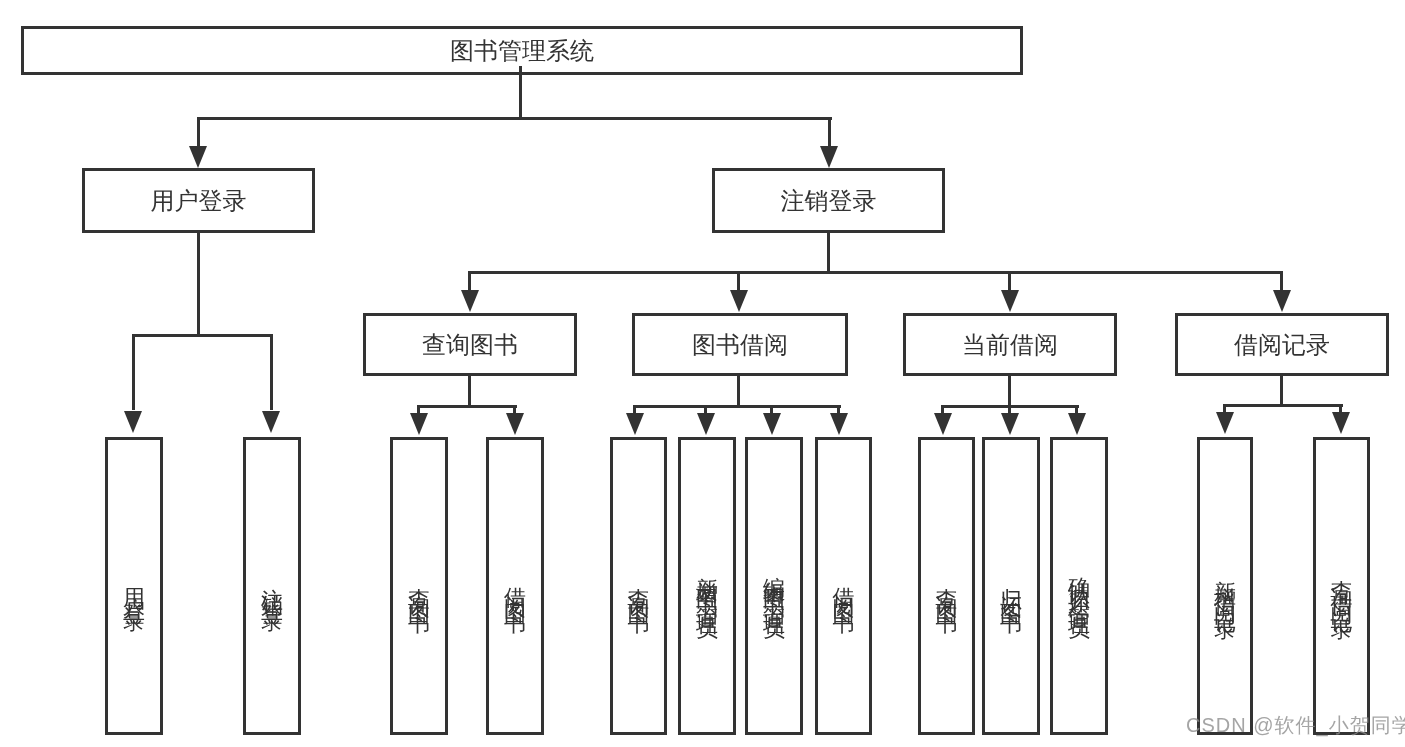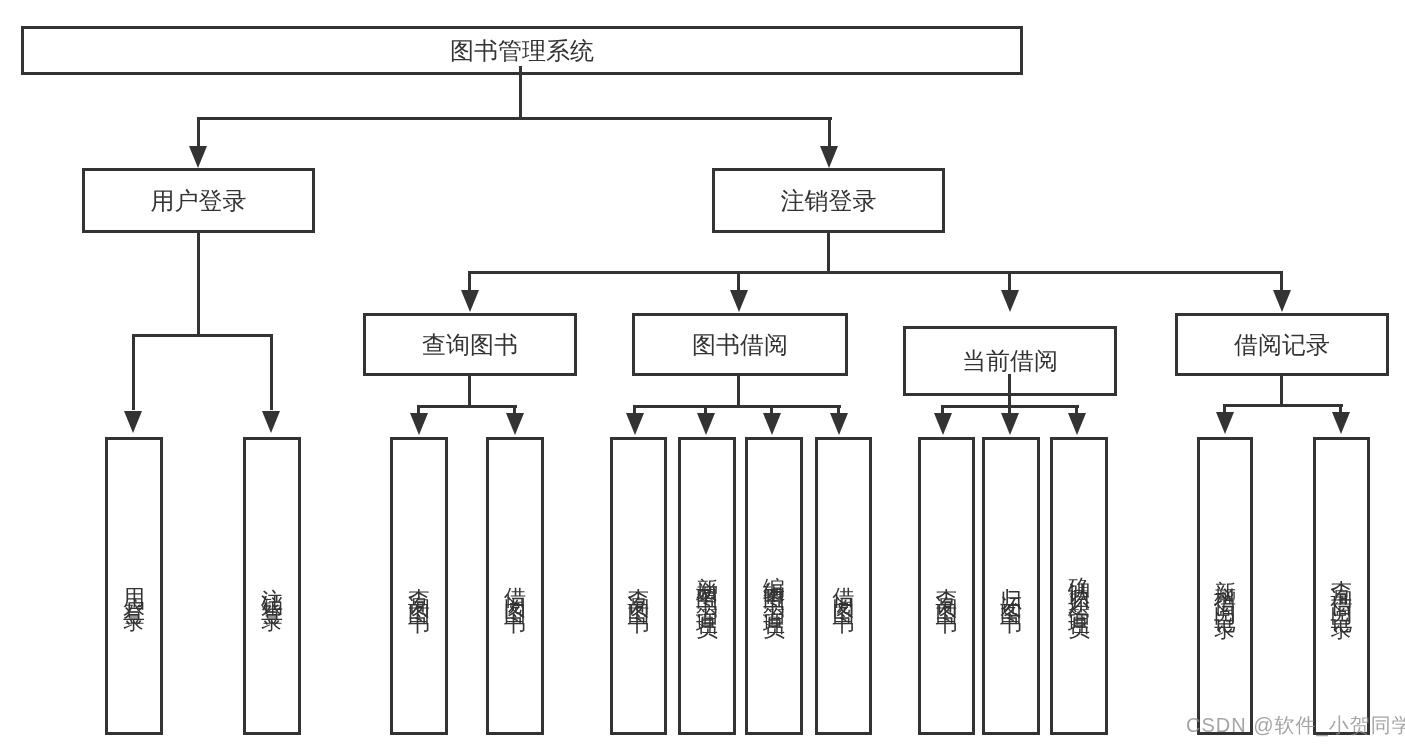--- a/index.html
+++ b/index.html
@@ -98,21 +98,21 @@
   <div class="arrowhead" style="left:1001px; top:290px;"></div>
   <div class="vline" style="left:1280px; top:271px; height:20px;"></div>
   <div class="arrowhead" style="left:1273px; top:290px;"></div>
 
   <div class="box" style="left:363px; top:313px; width:214px; height:63px;">
     <span>查询图书</span>
   </div>
   <div class="box" style="left:632px; top:313px; width:216px; height:63px;text-align:center;">
     <span>图书借阅</span>
   </div>
-  <div class="box" style="left:903px; top:326px; width:214px; height:70px;">
+  <div class="box" style="left:903px; top:313px; width:214px; height:63px;">
     <span>当前借阅</span>
   </div>
   <div class="box" style="left:1175px; top:313px; width:214px; height:63px;">
     <span>借阅记录</span>
   </div>
 
   <div class="vline" style="left:468px; top:374px; height:34px;"></div>
   <div class="hline" style="left:417px; top:405px; width:100px;"></div>
   <div class="vline" style="left:417px; top:405px; height:10px;"></div>
   <div class="arrowhead" style="left:410px; top:413px;"></div>

